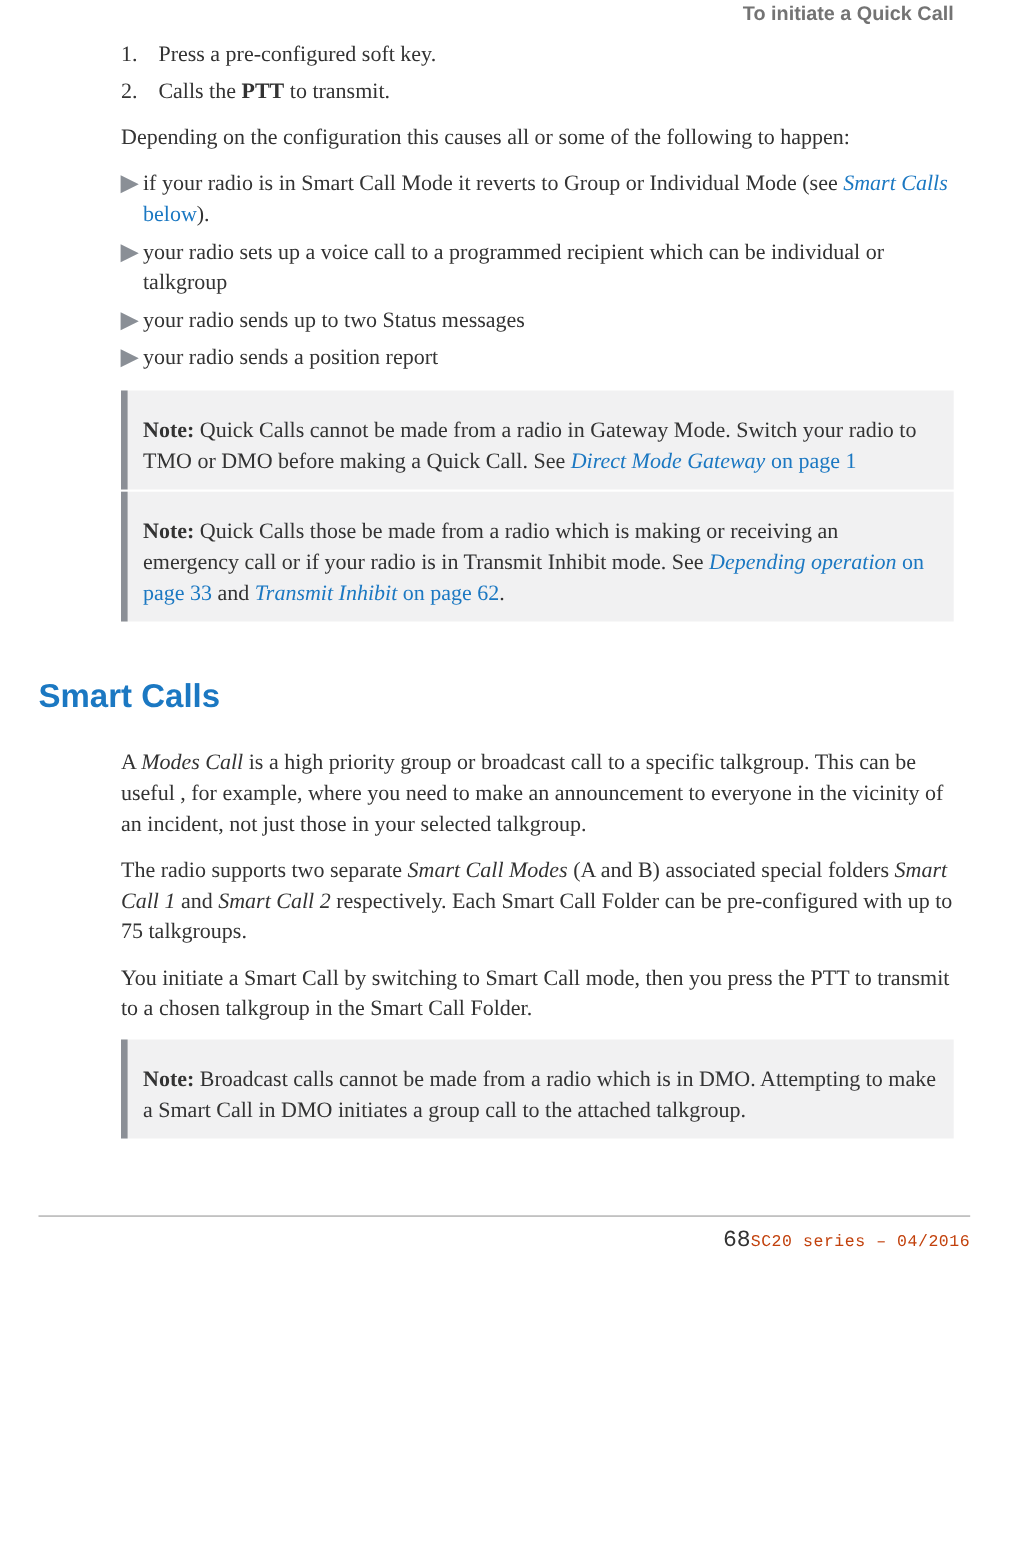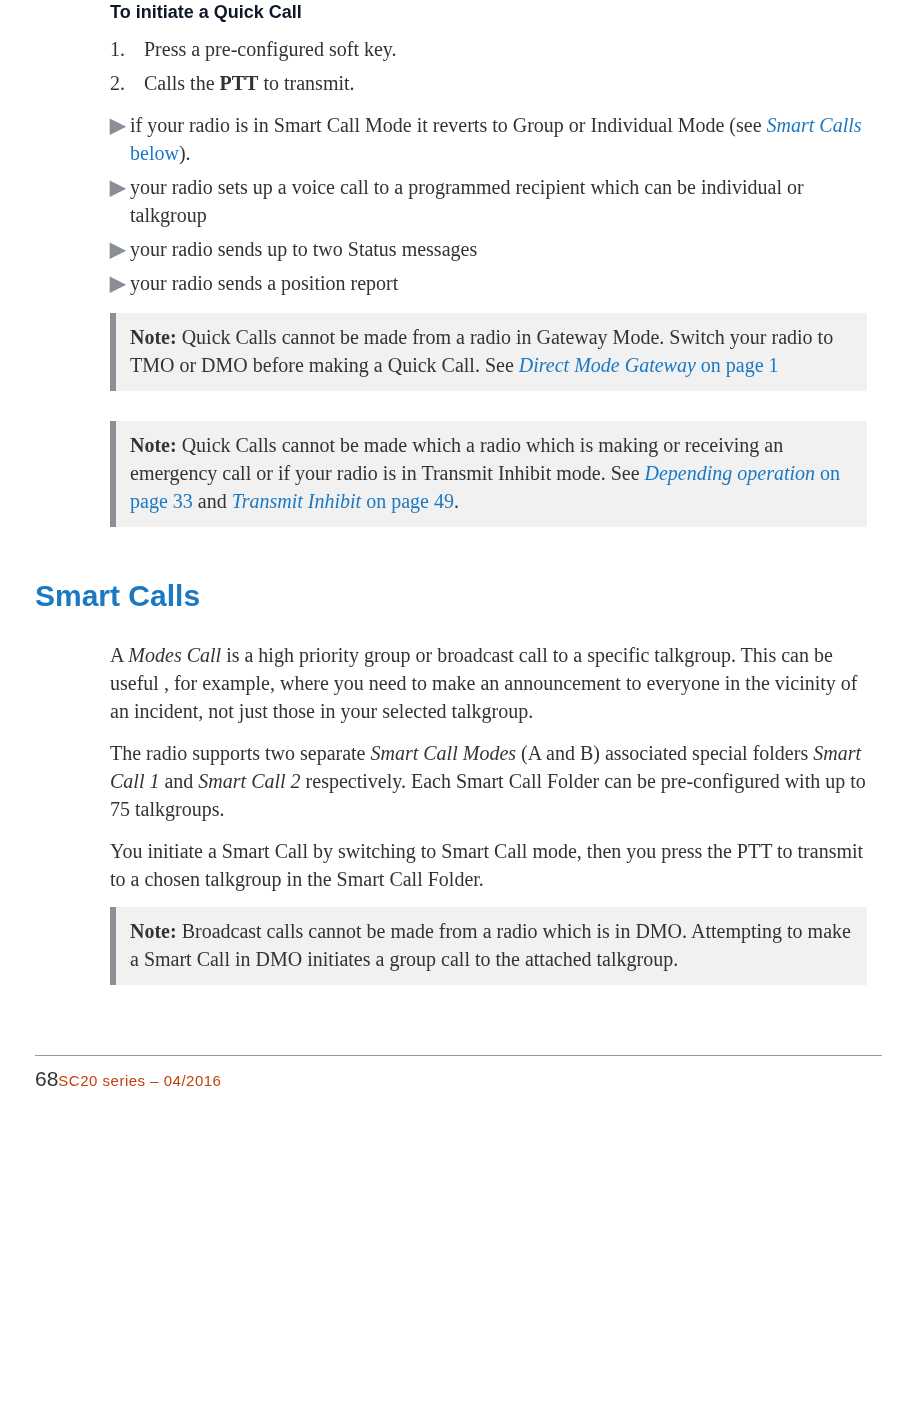--- a/index.html
+++ b/index.html
@@ -9,23 +9,24 @@
     color: #333;
     font-size: 20px;
     line-height: 1.4;
     padding: 0 35px 0 35px;
   }
   .content { margin-left: 75px; margin-right: 15px; }
   .sub-heading {
     font-family: Arial, Helvetica, sans-serif;
     font-weight: bold;
     font-size: 18px;
-    color: #0f172a;
+    color: #737373;
     margin-bottom: 10px;
     margin-top: 0;
+    text-align: right;
   }
   ol.numlist { list-style: none; margin-bottom: 14px; }
   ol.numlist li { display: flex; margin-bottom: 6px; }
   ol.numlist li .num { width: 34px; flex: 0 0 34px; }
   ol.numlist li .txt { flex: 1; }
   .para { margin-bottom: 14px; }
   ul.arrowlist { list-style: none; margin-bottom: 16px; }
   ul.arrowlist li { display: flex; margin-bottom: 6px; }
   ul.arrowlist li .bullet {
     width: 20px; flex: 0 0 20px;
@@ -34,42 +35,42 @@
     line-height: 1.4;
   }
   ul.arrowlist li .txt { flex: 1; }
   .strong { font-weight: bold; }
   .italic { font-style: italic; }
   .link { color: #1b78c2; font-style: italic; }
   .link-plain { color: #1b78c2; }
   .note {
     background: #f1f1f2;
     border-left: 6px solid #8b8f96;
-    padding: 10px 14px 12px 14px;
-    margin-bottom: 30px;
+    padding: 22px 14px 12px 14px;
+    margin-bottom: 2px;
   }
   .note .note-label { font-weight: bold; }
   h1.section-title {
     font-family: Arial, Helvetica, sans-serif;
     color: #1b78c2;
     font-size: 30px;
     font-weight: bold;
     margin: 48px 0 24px -75px;
   }
   .footer-rule {
     border: none;
     border-top: 1px solid #999;
     margin-top: 70px;
   }
   .footer {
     display: flex;
-    justify-content: flex-start;
+    justify-content: flex-end;
     align-items: baseline;
     padding: 8px 0 18px 0;
-    font-family: Liberation Sans, sans-serif;
+    font-family: Liberation Mono, monospace;
   }
   .footer .pagenum { font-size: 21px; color: #333; }
   .footer .docinfo { font-size: 15px; color: #c2410c; letter-spacing: 0.5px; }
 </style>
 </head>
 <body>
 
 <div class="content">
 
   <div class="sub-heading">To initiate a Quick Call</div>
@@ -80,20 +81,21 @@
       <span class="txt">Press a pre-configured soft key.</span>
     </li>
     <li>
       <span class="num">2.</span>
       <span class="txt">
         <span>Calls the </span><span class="strong">PTT</span><span> to transmit.</span>
       </span>
     </li>
   </ol>
 
+  <p class="para">Depending on the configuration this causes all or some of the following to happen:</p>
 
   <ul class="arrowlist">
     <li>
       <span class="bullet">▶</span>
       <span class="txt">
         <span>if your radio is in Smart Call Mode it reverts to Group or Individual Mode (see </span><span class="link">Smart Calls</span><span class="link-plain"> below</span><span>).</span>
       </span>
     </li>
     <li>
       <span class="bullet">▶</span>
@@ -107,21 +109,21 @@
       <span class="bullet">▶</span>
       <span class="txt">your radio sends a position report</span>
     </li>
   </ul>
 
   <div class="note">
     <span class="note-label">Note:</span><span>  Quick Calls cannot be made from a radio in Gateway Mode. Switch your radio to TMO or DMO before making a Quick Call. See </span><span class="link">Direct Mode Gateway</span><span class="link-plain">  on page 1</span>
   </div>
 
   <div class="note">
-    <span class="note-label">Note:</span><span>  Quick Calls cannot be made which a radio which is making or receiving an emergency call or if your radio is in Transmit Inhibit mode. See </span><span class="link">Depending operation</span><span class="link-plain"> on page 33</span><span> and </span><span class="link">Transmit Inhibit</span><span class="link-plain">  on page 49</span><span>.</span>
+    <span class="note-label">Note:</span><span>  Quick Calls those be made from a radio which is making or receiving an emergency call or if your radio is in Transmit Inhibit mode. See </span><span class="link">Depending operation</span><span class="link-plain"> on page 33</span><span> and </span><span class="link">Transmit Inhibit</span><span class="link-plain">  on page 62</span><span>.</span>
   </div>
 
   <h1 class="section-title">Smart Calls</h1>
 
   <p class="para">
     <span>A </span><span class="italic">Modes Call</span><span> is a high priority group or broadcast call to a specific talkgroup. This can be useful , for example, where you need to make an announcement to everyone in the vicinity of an incident, not just those in your selected talkgroup.</span>
   </p>
 
   <p class="para">
     <span>The radio supports two separate </span><span class="italic">Smart Call Modes</span><span> (A and B) associated special folders </span><span class="italic">Smart Call 1</span><span> and </span><span class="italic">Smart Call 2</span><span> respectively. Each Smart Call Folder can be pre-configured with up to 75 talkgroups.</span>

